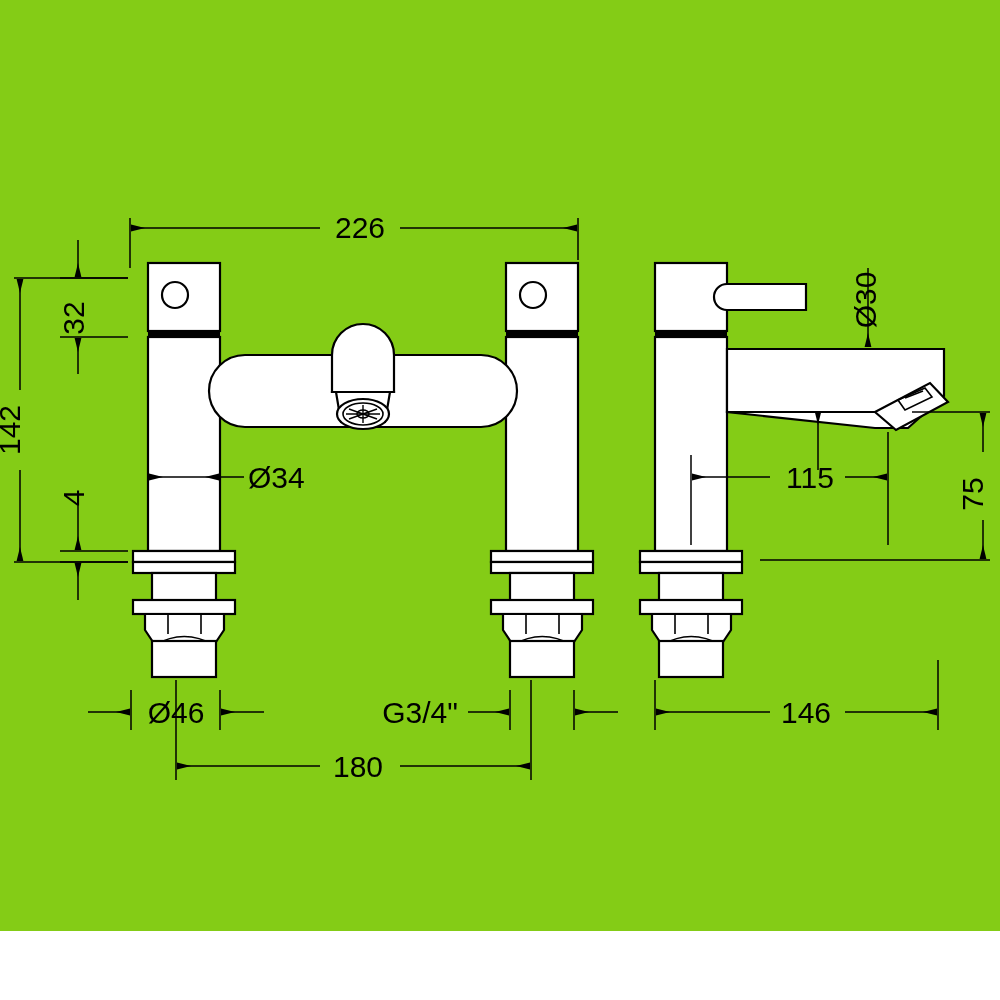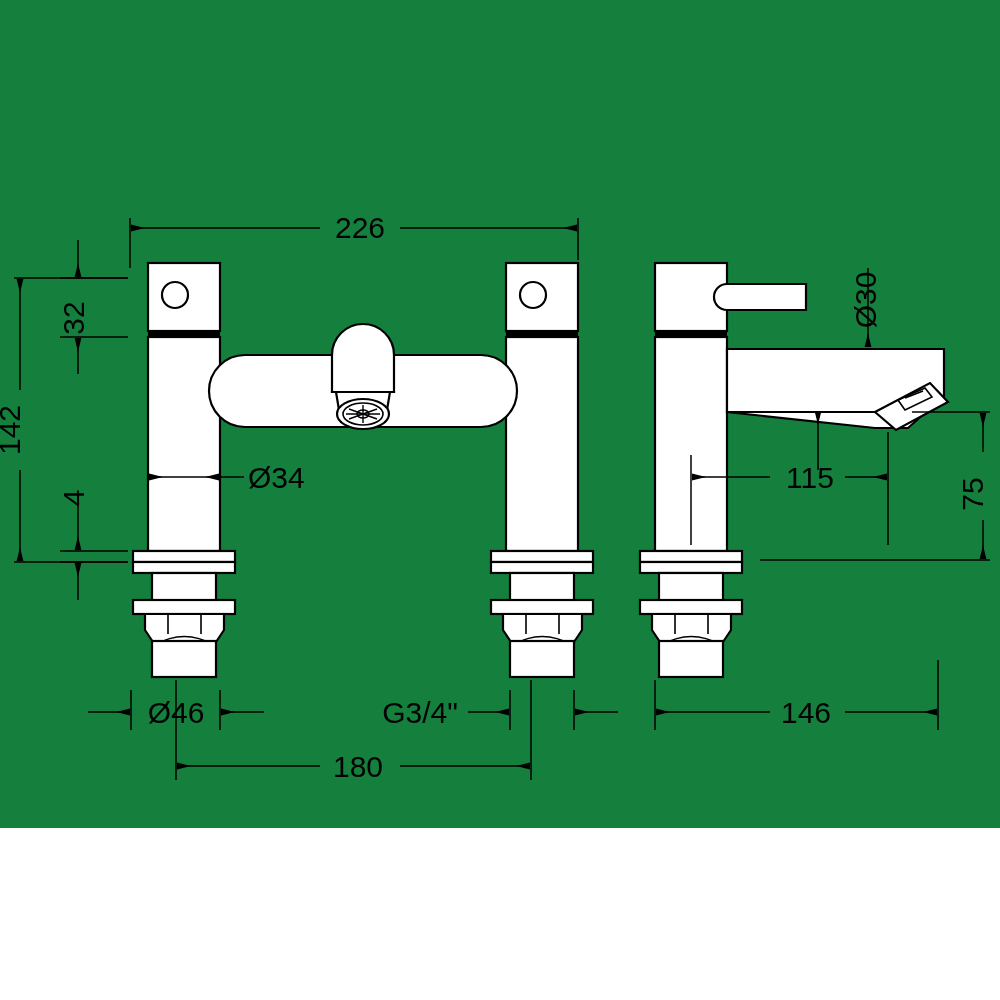--- a/index.html
+++ b/index.html
@@ -10,22 +10,22 @@
   }
   body {
     width: 1000px;
     height: 1000px;
     font-family: "Liberation Sans", sans-serif;
     overflow: hidden;
   }
   #drawing-root {
     position: relative;
     width: 1000px;
-    height: 828px;
-    background: #15803d;
+    height: 931px;
+    background: #84cc16;
   }
   svg.drawing {
     display: block;
     width: 1000px;
     height: 1000px;
   }
   .dim-text {
     font-family: "Liberation Sans", sans-serif;
     font-size: 30px;
     fill: #000000;

